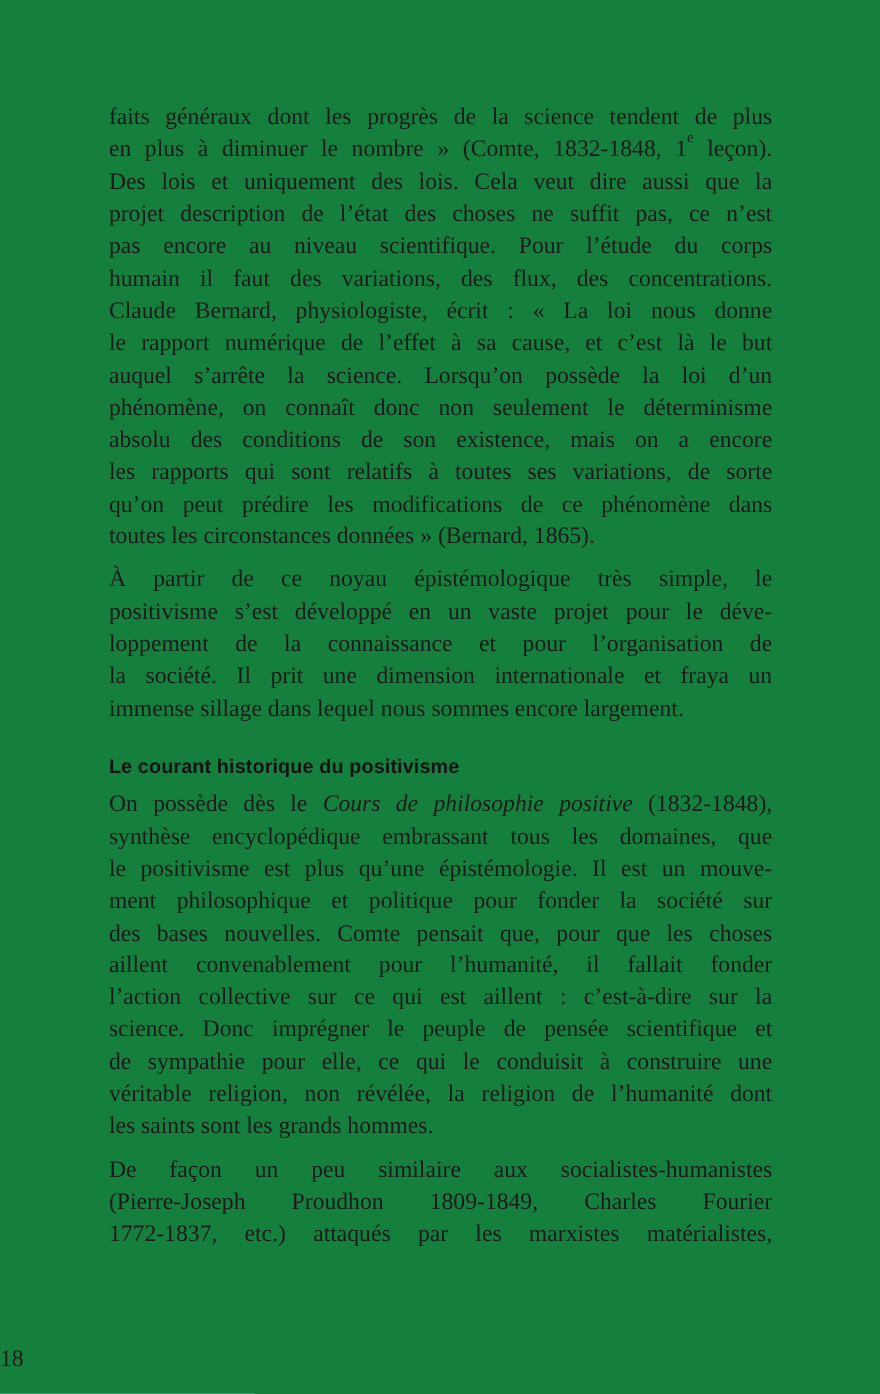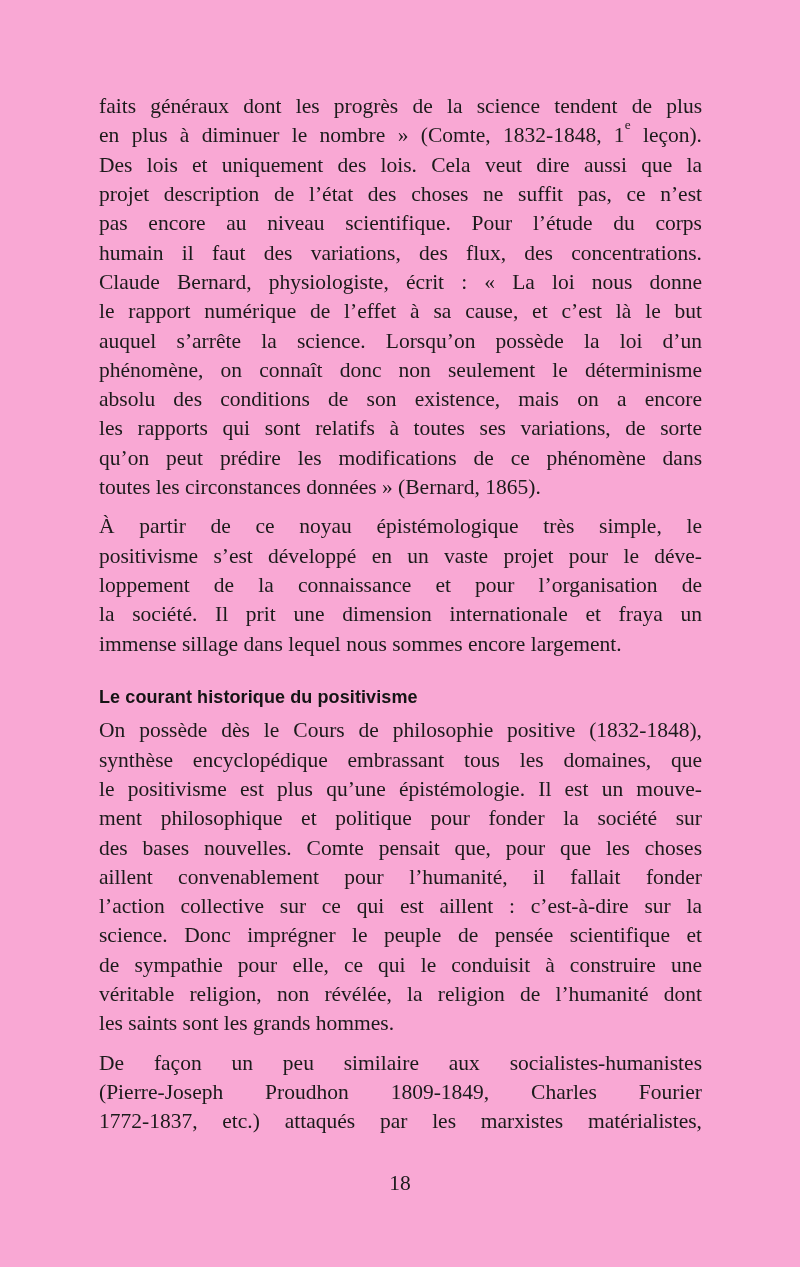--- a/index.html
+++ b/index.html
@@ -8,21 +8,21 @@
     height: 1267px;
     background: #ffffff;
     position: relative;
     font-family: "Liberation Serif", "DejaVu Serif", serif;
     color: #1b1b1b;
     -webkit-font-smoothing: antialiased;
   }
   .page {
     position: absolute;
     inset: 0;
-    background: #f9a8d4;
+    background: #15803d;
     overflow: hidden;
   }
   .text-block {
     position: absolute;
     left: 99px;
     top: 92px;
     width: 603px;
     font-size: 21.5px;
   }
   .paragraph { margin: 0; padding: 0; }
@@ -35,37 +35,37 @@
   }
   .line.last {
     text-align-last: left;
   }
   sup.ordinal {
     font-size: 0.62em;
     line-height: 0;
     position: relative;
     top: -0.42em;
   }
-  .italic { }
+  .italic { font-style: italic; }
   .section-heading {
     font-family: "Liberation Sans", "DejaVu Sans", sans-serif;
     font-weight: bold;
     font-size: 18px;
     line-height: 29.32px;
     margin-top: 24px;
     letter-spacing: 0.1px;
     color: #141414;
   }
   .heading-plus-para { margin-top: 4px; }
   .page-number {
     position: absolute;
-    top: 1169px;
+    top: 1221px;
     left: 0;
     width: 800px;
-    text-align: center;
+    text-align: left;
     font-size: 21.5px;
     line-height: 29.32px;
     color: #1b1b1b;
   }
 </style>
 </head>
 <body>
 
 <div class="page">
   <div class="text-block">

